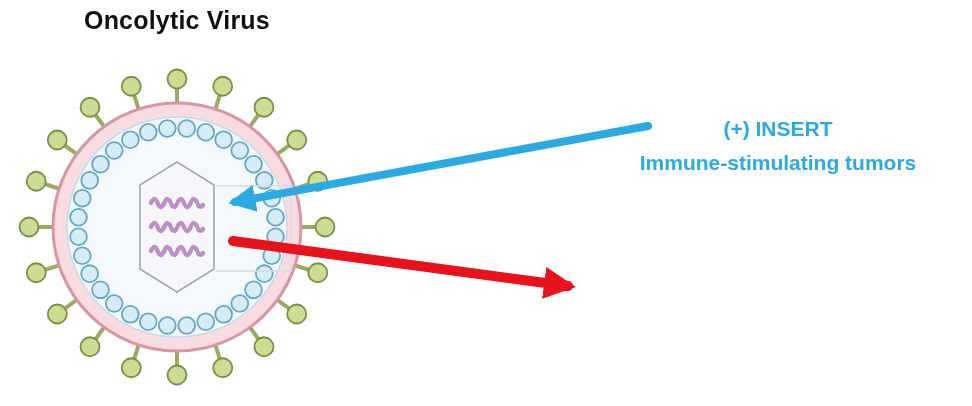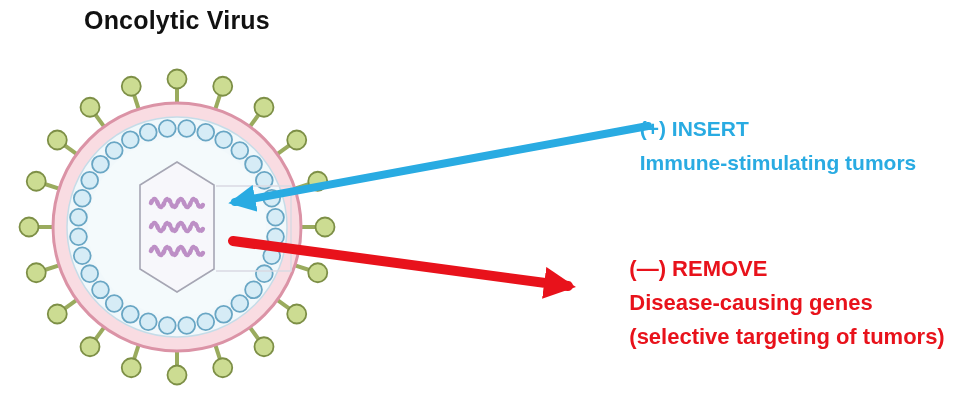--- a/index.html
+++ b/index.html
@@ -1,20 +1,20 @@
 <!DOCTYPE html>
 <html><head>
 <meta charset="utf-8">
 <style>
   html,body{margin:0;padding:0;background:#ffffff;}
   .canvas{position:relative;width:972px;height:406px;background:#ffffff;overflow:hidden;
           font-family:Liberation Sans, sans-serif;}
   .title{position:absolute;left:84px;top:6px;font-size:25px;font-weight:bold;color:#111111;
          letter-spacing:0.2px;}
-  .label{position:absolute;transform:translateX(-50%);text-align:left;font-weight:bold;
+  .label{position:absolute;transform:translateX(-50%);text-align:center;font-weight:bold;
          white-space:nowrap;}
   .label-insert{left:778px;top:112px;font-size:21px;line-height:34px;}
   .label-remove{left:787px;top:252px;font-size:22px;line-height:34px;}
   svg.fig{position:absolute;left:0;top:0;}
 </style>
 </head>
 <body>
 
 <div class="canvas">
 
@@ -129,19 +129,14 @@
     <line x1="233" y1="241" x2="568" y2="286" stroke-width="10" stroke-linecap="round" marker-end="url(#arrowhead-red)" stroke="#E8121B"></line>
   </svg>
 
   <div class="title">Oncolytic Virus</div>
 
   <div class="label label-insert" style="color: rgb(41, 171, 226);">
     <div>(+) INSERT</div>
     <div>Immune-stimulating tumors</div>
   </div>
 
-  <div class="label label-remove" style="color: rgb(232, 18, 27);">
-    <div>(—) REMOVE</div>
-    <div>Disease-causing genes</div>
-    <div>(selective targeting of tumors)</div>
-  </div>
 
 </div>
 
 </body></html>

